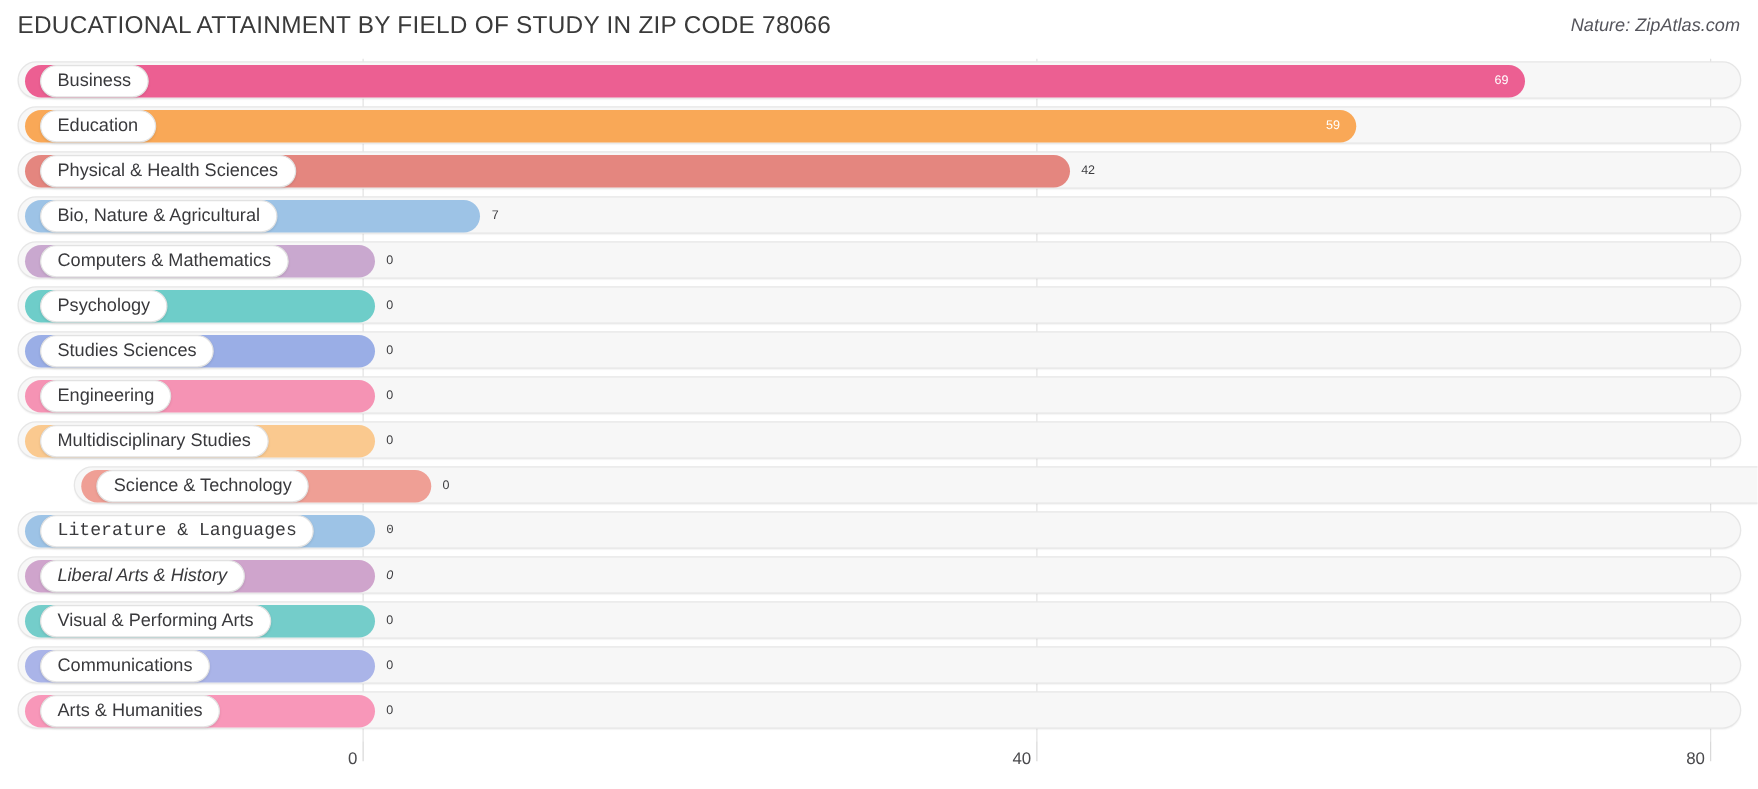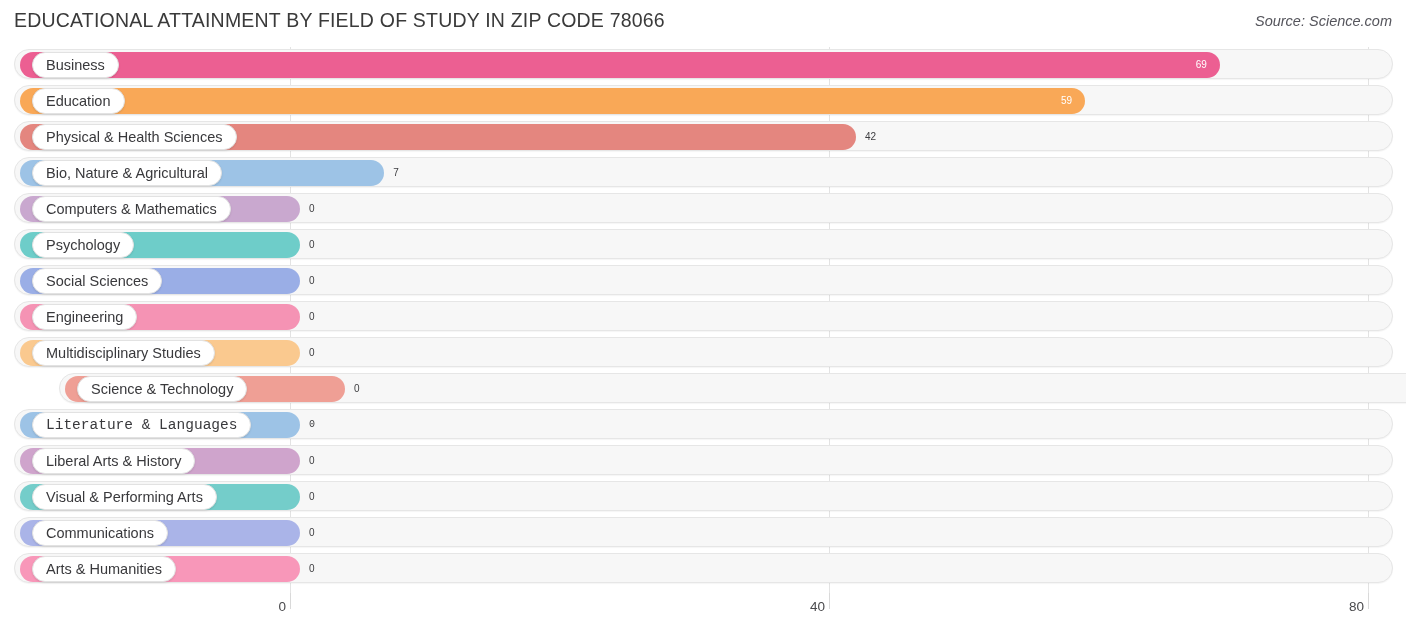--- a/index.html
+++ b/index.html
@@ -84,21 +84,21 @@
   }
   .tick-mark{position:absolute;top:0;width:1px;height:16px;background:#d9d9d9;}
 </style>
 </head>
 <body>
 
 <div class="chart-root">
 
   <div class="header">
     <div class="title">EDUCATIONAL ATTAINMENT BY FIELD OF STUDY IN ZIP CODE 78066</div>
-    <div class="source">Source: Science.com</div>
+    <div class="source">Nature: ZipAtlas.com</div>
   </div>
 
   <div class="plot">
     <div class="gridlines" id="gridlines">
         <div class="gridline" style="left: 290px;"></div>
         <div class="gridline" style="left: 829px;"></div>
         <div class="gridline" style="left: 1368px;"></div>
       </div>
     <div id="rows">
         <div class="row" style="top: 0px;">
@@ -146,21 +146,21 @@
           <div class="bar" style="width: 280px; background: rgb(110, 205, 201);"></div>
           <div class="pill">
             <span>Psychology</span>
           </div>
           <div class="value outside" style="left: 309px;">0</div>
         </div>
         <div class="row" style="top: 216px;">
           <div class="track"></div>
           <div class="bar" style="width: 280px; background: rgb(154, 174, 230);"></div>
           <div class="pill">
-            <span>Social Sciences</span>
+            <span>Studies Sciences</span>
           </div>
           <div class="value outside" style="left: 309px;">0</div>
         </div>
         <div class="row" style="top: 252px;">
           <div class="track"></div>
           <div class="bar" style="width: 280px; background: rgb(245, 147, 180);"></div>
           <div class="pill">
             <span>Engineering</span>
           </div>
           <div class="value outside" style="left: 309px;">0</div>
@@ -182,21 +182,21 @@
           <div class="value outside" style="left: 309px;">0</div>
         </div>
         <div class="row" style="top: 360px; font-family: Liberation Mono, monospace;">
           <div class="track"></div>
           <div class="bar" style="width: 280px; background: rgb(157, 195, 230);"></div>
           <div class="pill">
             <span>Literature &amp; Languages</span>
           </div>
           <div class="value outside" style="left: 309px;">0</div>
         </div>
-        <div class="row" style="top: 396px;">
+        <div class="row" style="top: 396px; font-style: italic;">
           <div class="track"></div>
           <div class="bar" style="width: 280px; background: rgb(207, 164, 204);"></div>
           <div class="pill">
             <span>Liberal Arts &amp; History</span>
           </div>
           <div class="value outside" style="left: 309px;">0</div>
         </div>
         <div class="row" style="top: 432px;">
           <div class="track"></div>
           <div class="bar" style="width: 280px; background: rgb(116, 205, 202);"></div>

